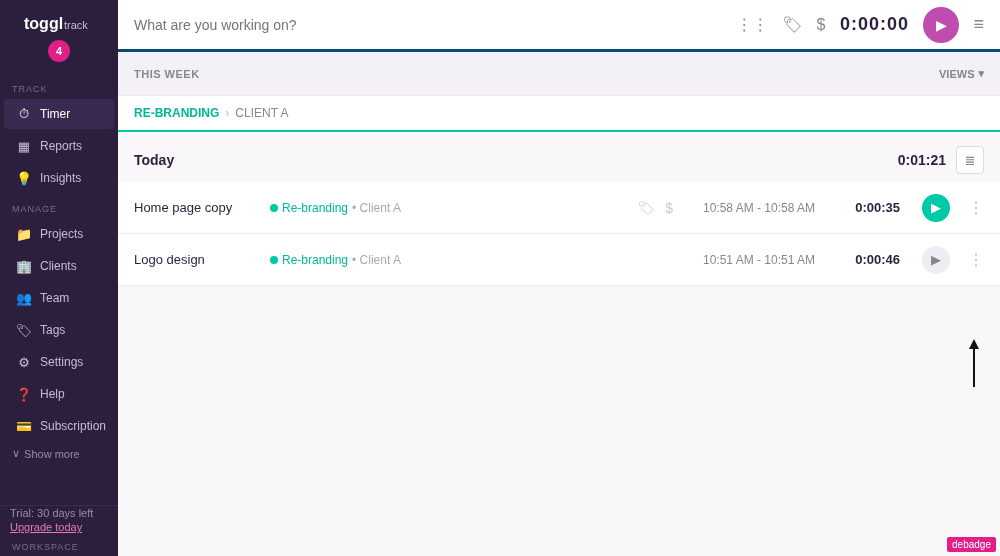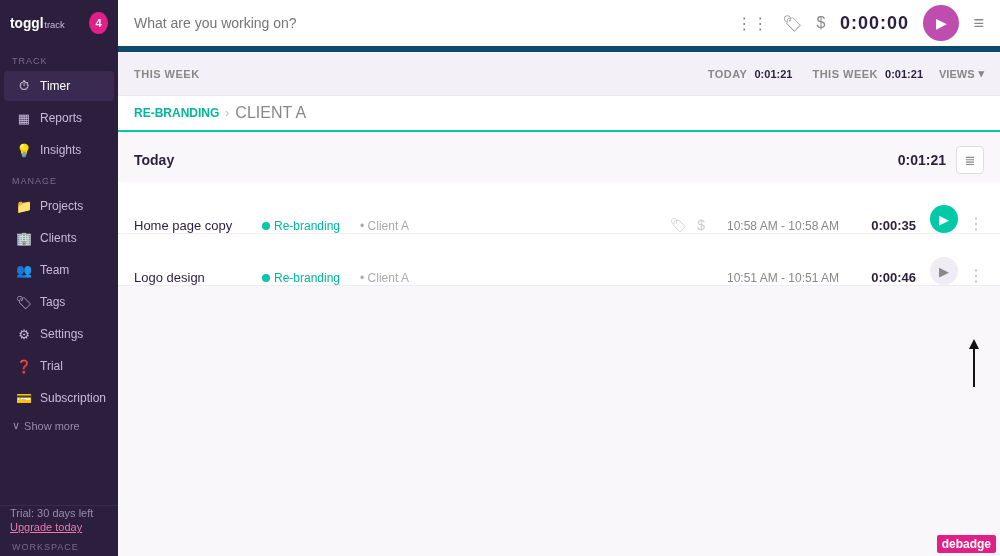--- a/index.html
+++ b/index.html
@@ -13,21 +13,22 @@
       color: #c9b8d8;
       display: flex;
       flex-direction: column;
       height: 556px;
       overflow: hidden;
     }
     .sidebar-logo {
       display: flex;
       align-items: center;
       padding: 12px 10px;
-      gap: 19px;
+      gap: 6px;
+      flex-direction: column;
     }
     .logo-icon {
       width: 22px; height: 22px;
       background: #e01f87;
       border-radius: 50%;
       display: flex; align-items: center; justify-content: center;
       color: white;
       font-size: 11px;
       font-weight: bold;
     }
@@ -99,21 +100,21 @@
       overflow: hidden;
     }
 
     
     .header {
       display: flex;
       align-items: center;
       padding: 0 16px;
       height: 52px;
       background: #fff;
-      border-bottom: 6px solid #0c4a6e;
+      border-bottom: 3px solid #0c4a6e;
       gap: 12px;
       justify-content: center;
     }
     .header-input {
       flex: 1;
       border: none;
       outline: none;
       font-size: 14px;
       color: #aaa;
       background: transparent;
@@ -204,21 +205,21 @@
       color: #00b899;
       font-weight: 600;
       cursor: pointer;
     }
     .filter-separator {
       color: #bbb;
       font-size: 12px;
       margin: 0 2px;
     }
     .filter-client {
-      font-size: 16px;
+      font-size: 12px;
       color: #888;
     }
 
     
     .content {
       flex: 1;
       overflow-y: auto;
       background: #faf7fb;
       padding-bottom: 20px;
     }
@@ -248,26 +249,26 @@
       margin-left: 10px;
       cursor: pointer;
       background: #fff;
       color: #888;
       font-size: 13px;
     }
 
     
     .time-entry {
       display: flex;
-      align-items: flex-end;
+      align-items: center;
       background: #fff;
       padding: 0 16px;
       height: 52px;
       border-bottom: 1px solid #f0ecf3;
-      gap: 8px;
+      gap: 16px;
     }
     .entry-description {
       font-size: 13px;
       color: #2c1f3e;
       min-width: 120px;
     }
     .entry-project {
       display: flex;
       align-items: center;
       gap: 4px;
@@ -275,21 +276,20 @@
       color: #00b899;
     }
     .project-dot {
       width: 8px; height: 8px;
       border-radius: 50%;
       background: #00c9a7;
     }
     .entry-client {
       color: #aaa;
       font-size: 12px;
-      margin-left: 16px;
     }
     .entry-spacer { flex: 1; }
     .entry-icons {
       display: flex;
       align-items: center;
       gap: 10px;
     }
     .entry-icon {
       color: #ccc;
       font-size: 14px;
@@ -379,21 +379,21 @@
   <div class="sidebar-item">
     <span class="sidebar-item-icon">🏷</span>
     <span>Tags</span>
   </div>
   <div class="sidebar-item">
     <span class="sidebar-item-icon">⚙</span>
     <span>Settings</span>
   </div>
   <div class="sidebar-item">
     <span class="sidebar-item-icon">❓</span>
-    <span>Trial</span>
+    <span>Help</span>
   </div>
   <div class="sidebar-item">
     <span class="sidebar-item-icon">💳</span>
     <span>Subscription</span>
   </div>
 
   <div class="show-more">
     <span>∨</span>
     <span>Show more</span>
   </div>
@@ -417,30 +417,20 @@
       <span class="header-icon">$</span>
       <span class="timer-display">0:00:00</span>
       <div class="play-btn">▶</div>
       <span class="menu-icon">≡</span>
     </div>
   </div>
 
   <div class="week-bar">
     <span class="week-label">THIS WEEK</span>
     <div class="week-spacer"></div>
-    <div class="week-stats">
-      <span>
-        <span class="week-stat-label">TODAY</span>
-        <span class="week-stat-value">0:01:21</span>
-      </span>
-      <span>
-        <span class="week-stat-label">THIS WEEK</span>
-        <span class="week-stat-value">0:01:21</span>
-      </span>
-    </div>
     <div class="views-btn">
       <span>VIEWS</span>
       <span>▾</span>
     </div>
   </div>
 
   <div class="filter-bar">
     <span class="filter-tag">RE-BRANDING</span>
     <span class="filter-separator">›</span>
     <span class="filter-client">CLIENT A</span>
@@ -489,15 +479,15 @@
     <div style="position: absolute; right: 14px; top: 205px; pointer-events: none;">
       <svg width="24" height="55" viewBox="0 0 24 55">
         <line x1="12" y1="50" x2="12" y2="8" stroke="#111" stroke-width="2"></line>
         <polygon points="12,2 7,12 17,12" fill="#111"></polygon>
       </svg>
     </div>
 
   </div>
 
   <div style="position: fixed; bottom: 4px; right: 4px;">
-    <span style="background: #e01f87; color: white; font-size: 12px; padding: 2px 5px; border-radius: 2px; font-weight: 700;">debadge</span>
+    <span style="background: #e01f87; color: white; font-size: 10px; padding: 2px 5px; border-radius: 2px; font-weight: 400;">debadge</span>
   </div>
 </div>
 
 </body></html>

